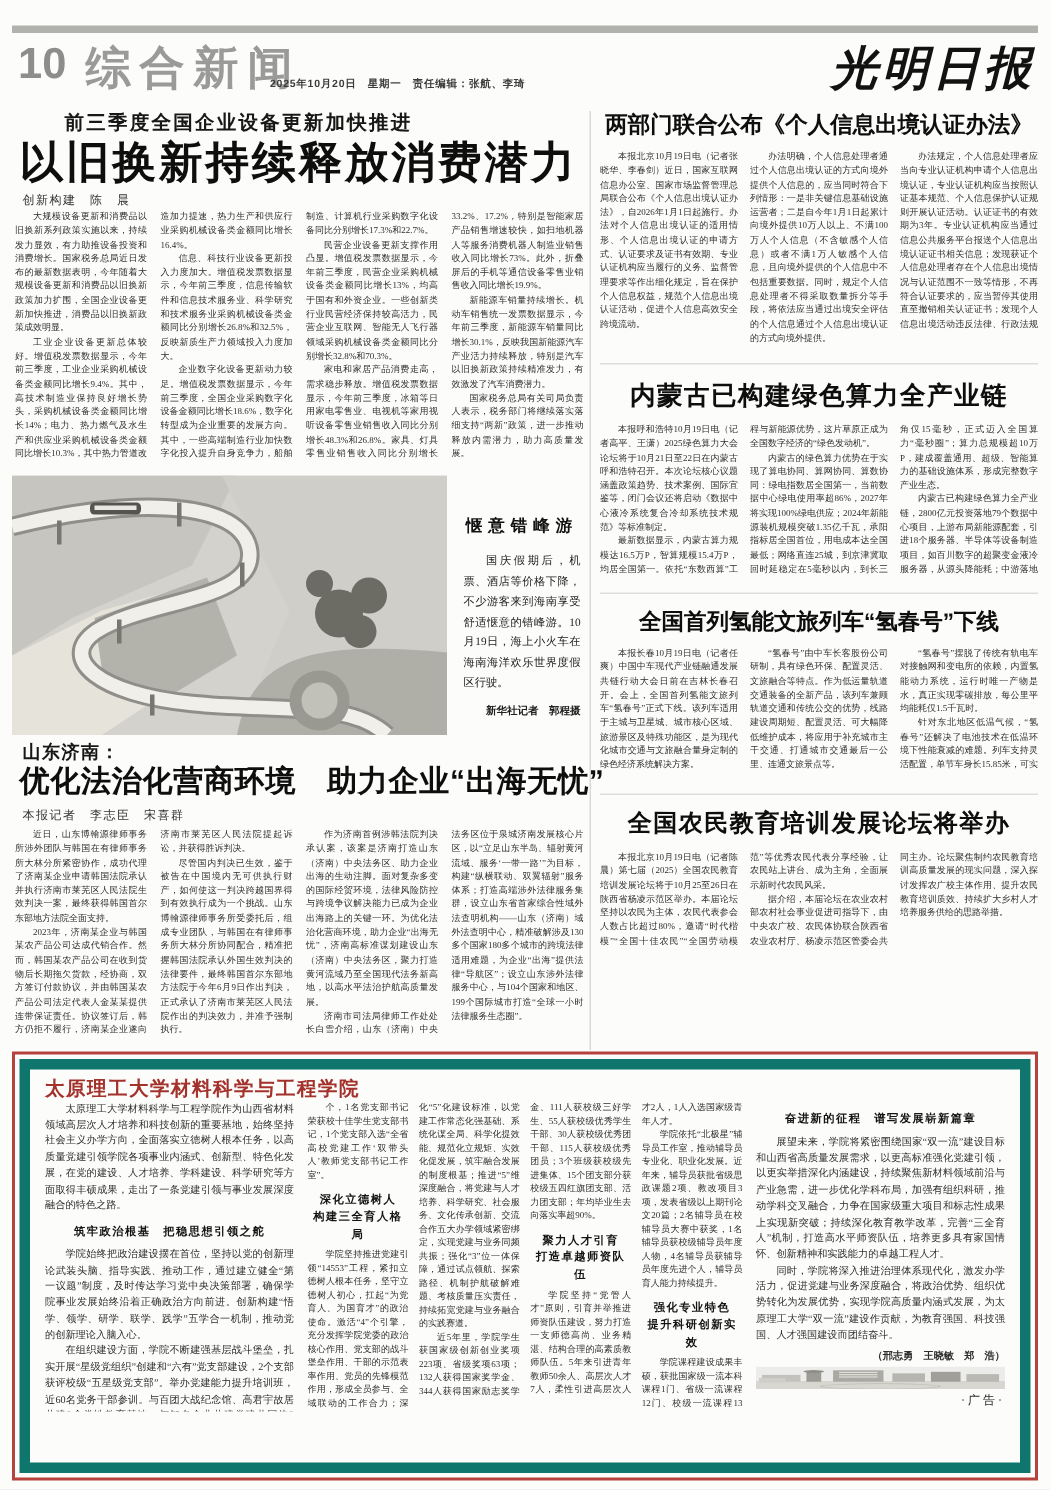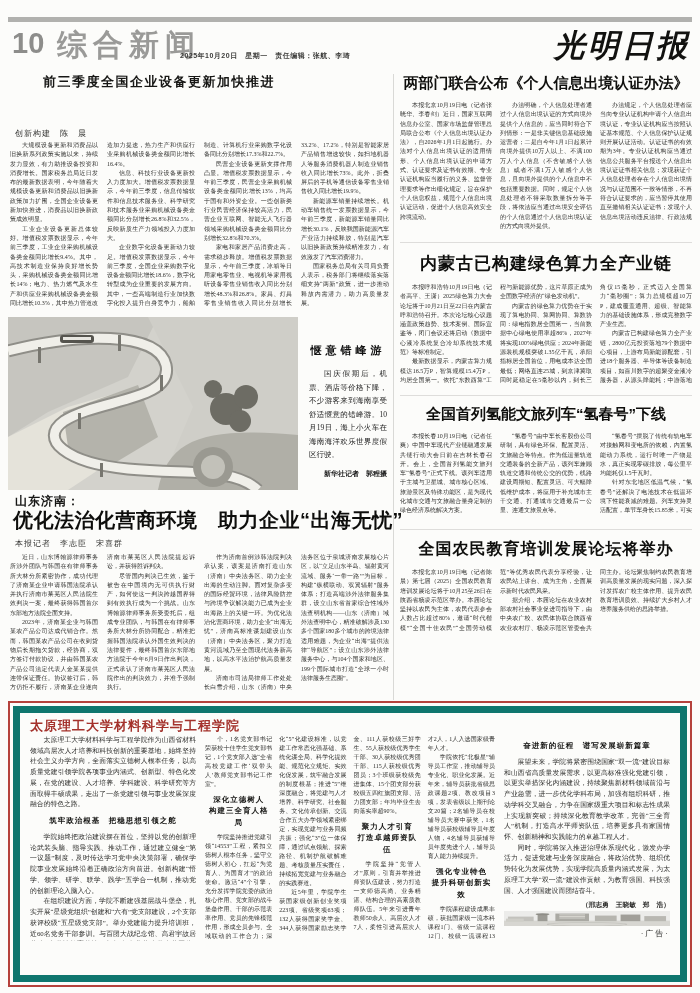--- a/index.html
+++ b/index.html
@@ -76,20 +76,21 @@
 
 <div class="page">
 
   <div class="abs topbar"></div>
   <div class="abs pagenum sans">10</div>
   <div class="abs section-title sans">综合新闻</div>
   <div class="abs dateline sans">2025年10月20日　星期一　责任编辑：张航、李琦</div>
   <div class="abs masthead">光明日报</div>
 
   <div class="abs kicker sans a1-kicker">前三季度全国企业设备更新加快推进</div>
+  <div class="abs headline sans a1-headline">以旧换新持续释放消费潜力</div>
   <div class="abs byline a1-byline">创新构建　陈　晨</div>
   <div class="abs body a1-body">
     <p>大规模设备更新和消费品以旧换新系列政策实施以来，持续发力显效，有力助推设备投资和消费增长。国家税务总局近日发布的最新数据表明，今年随着大规模设备更新和消费品以旧换新政策加力扩围，全国企业设备更新加快推进，消费品以旧换新政策成效明显。</p>
     <p>工业企业设备更新总体较好。增值税发票数据显示，今年前三季度，工业企业采购机械设备类金额同比增长9.4%。其中，高技术制造业保持良好增长势头，采购机械设备类金额同比增长14%；电力、热力燃气及水生产和供应业采购机械设备类金额同比增长10.3%，其中热力管道改造加力提速，热力生产和供应行业采购机械设备类金额同比增长16.4%。</p>
     <p>信息、科技行业设备更新投入力度加大。增值税发票数据显示，今年前三季度，信息传输软件和信息技术服务业、科学研究和技术服务业采购机械设备类金额同比分别增长26.8%和32.5%，反映新质生产力领域投入力度加大。</p>
     <p>企业数字化设备更新动力较足。增值税发票数据显示，今年前三季度，全国企业采购数字化设备金额同比增长18.6%，数字化转型成为企业重要的发展方向。其中，一些高端制造行业加快数字化投入提升自身竞争力，船舶制造、计算机行业采购数字化设备同比分别增长17.3%和22.7%。</p>
     <p>民营企业设备更新支撑作用凸显。增值税发票数据显示，今年前三季度，民营企业采购机械设备类金额同比增长13%，均高于国有和外资企业。一些创新类行业民营经济保持较高活力，民营企业互联网、智能无人飞行器领域采购机械设备类金额同比分别增长32.8%和70.3%。</p>
     <p>家电和家居产品消费走高，需求稳步释放。增值税发票数据显示，今年前三季度，冰箱等日用家电零售业、电视机等家用视听设备零售业销售收入同比分别增长48.3%和26.8%。家具、灯具零售业销售收入同比分别增长33.2%、17.2%，特别是智能家居产品销售增速较快，如扫地机器人等服务消费机器人制造业销售收入同比增长73%。此外，折叠屏后的手机等通信设备零售业销售收入同比增长19.9%。</p>
     <p>新能源车销量持续增长。机动车销售统一发票数据显示，今年前三季度，新能源车销量同比增长30.1%，反映我国新能源汽车产业活力持续释放，特别是汽车以旧换新政策持续精准发力，有效激发了汽车消费潜力。</p>
     <p>国家税务总局有关司局负责人表示，税务部门将继续落实落细支持“两新”政策，进一步推动释放内需潜力，助力高质量发展。</p>

